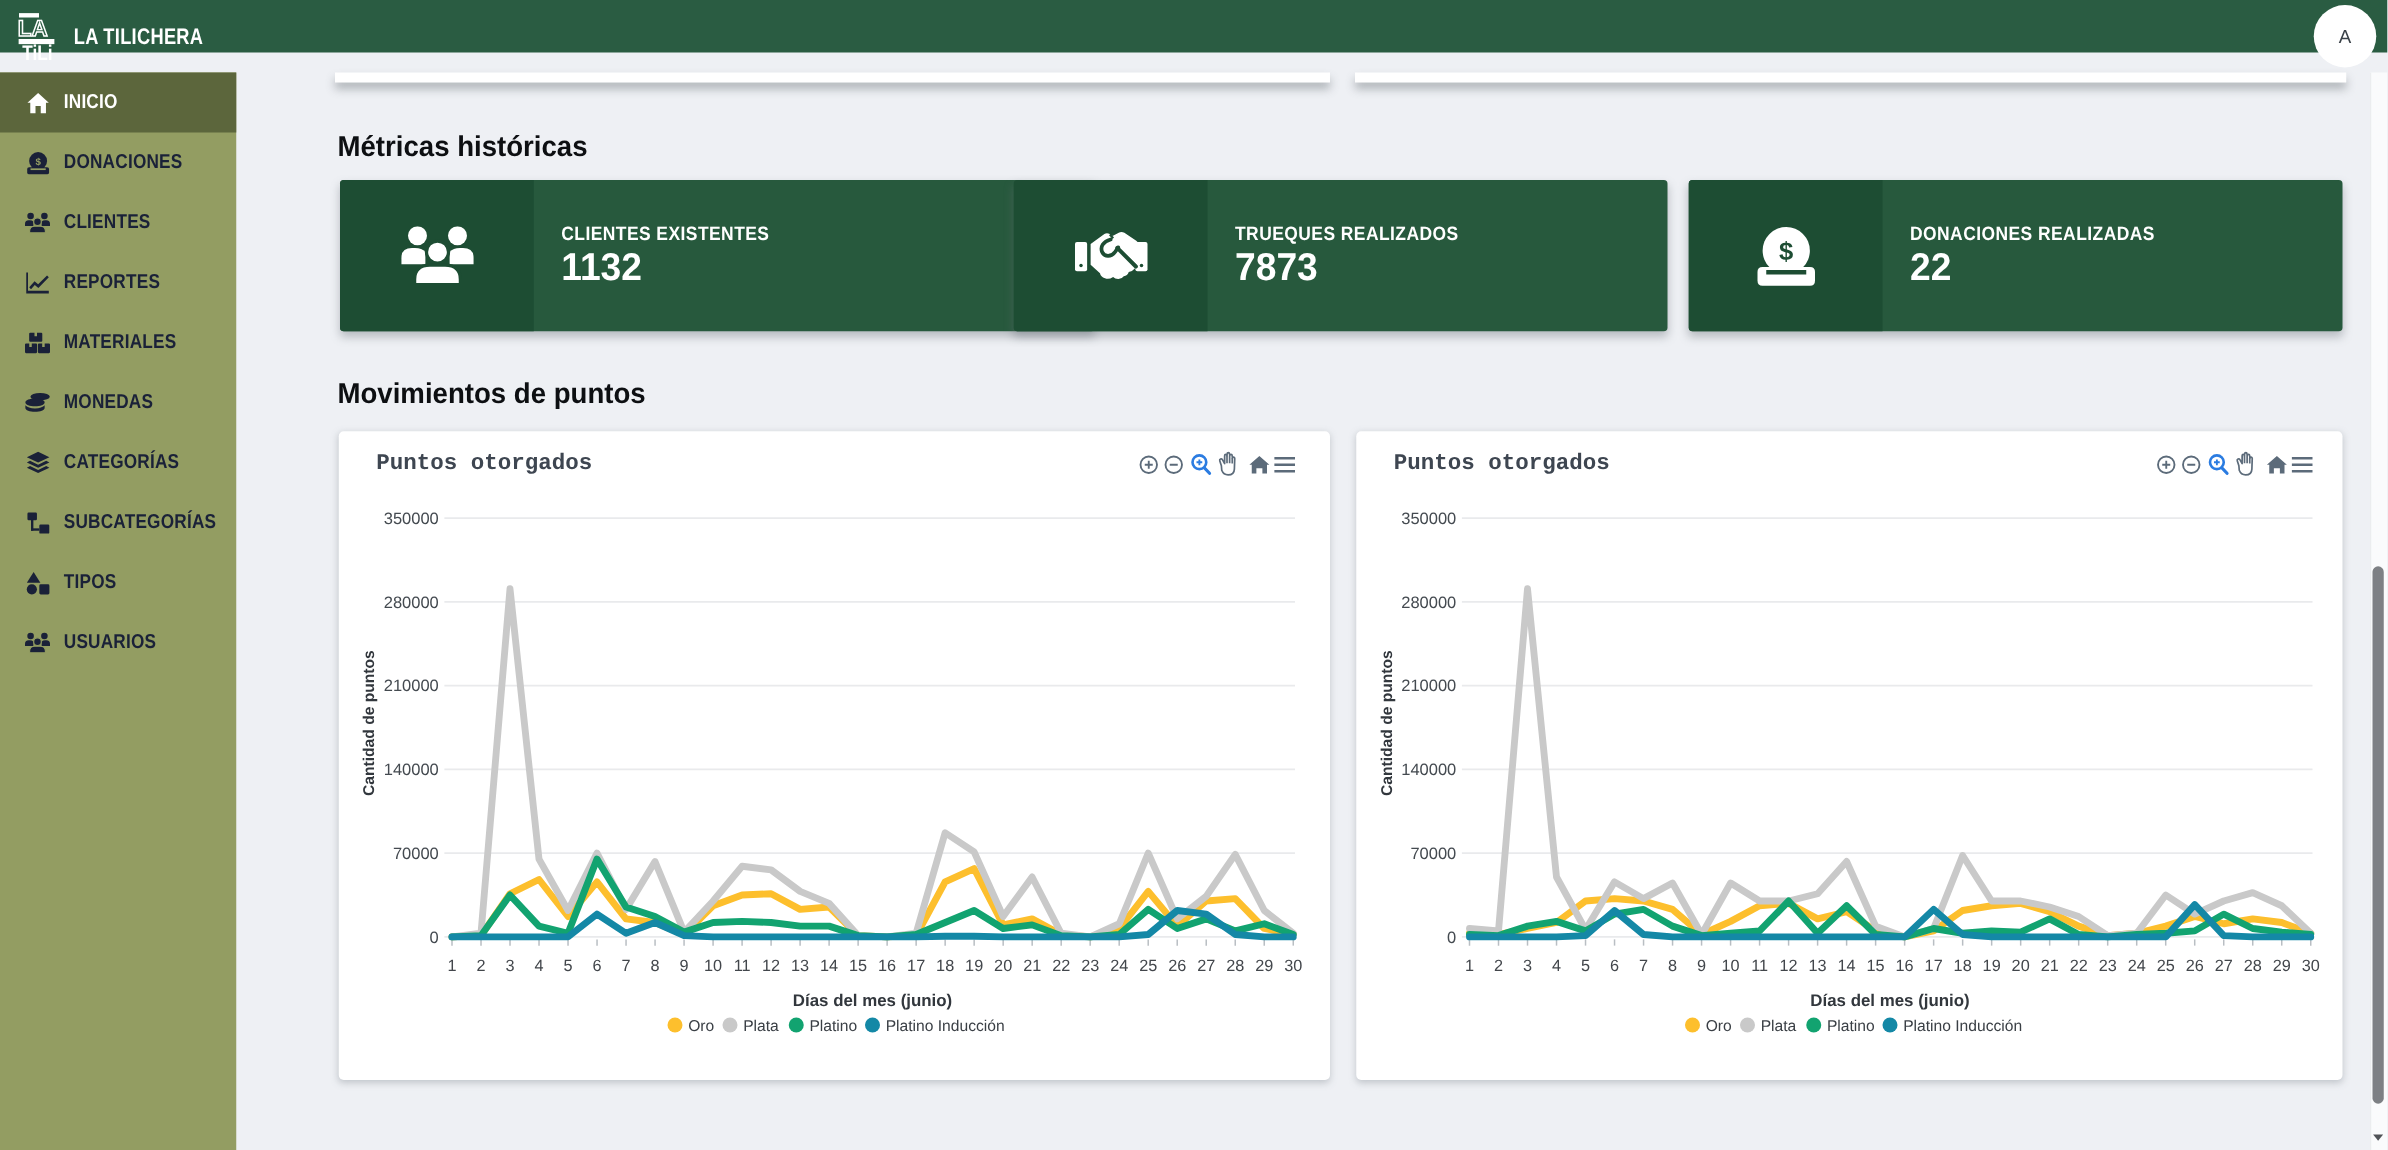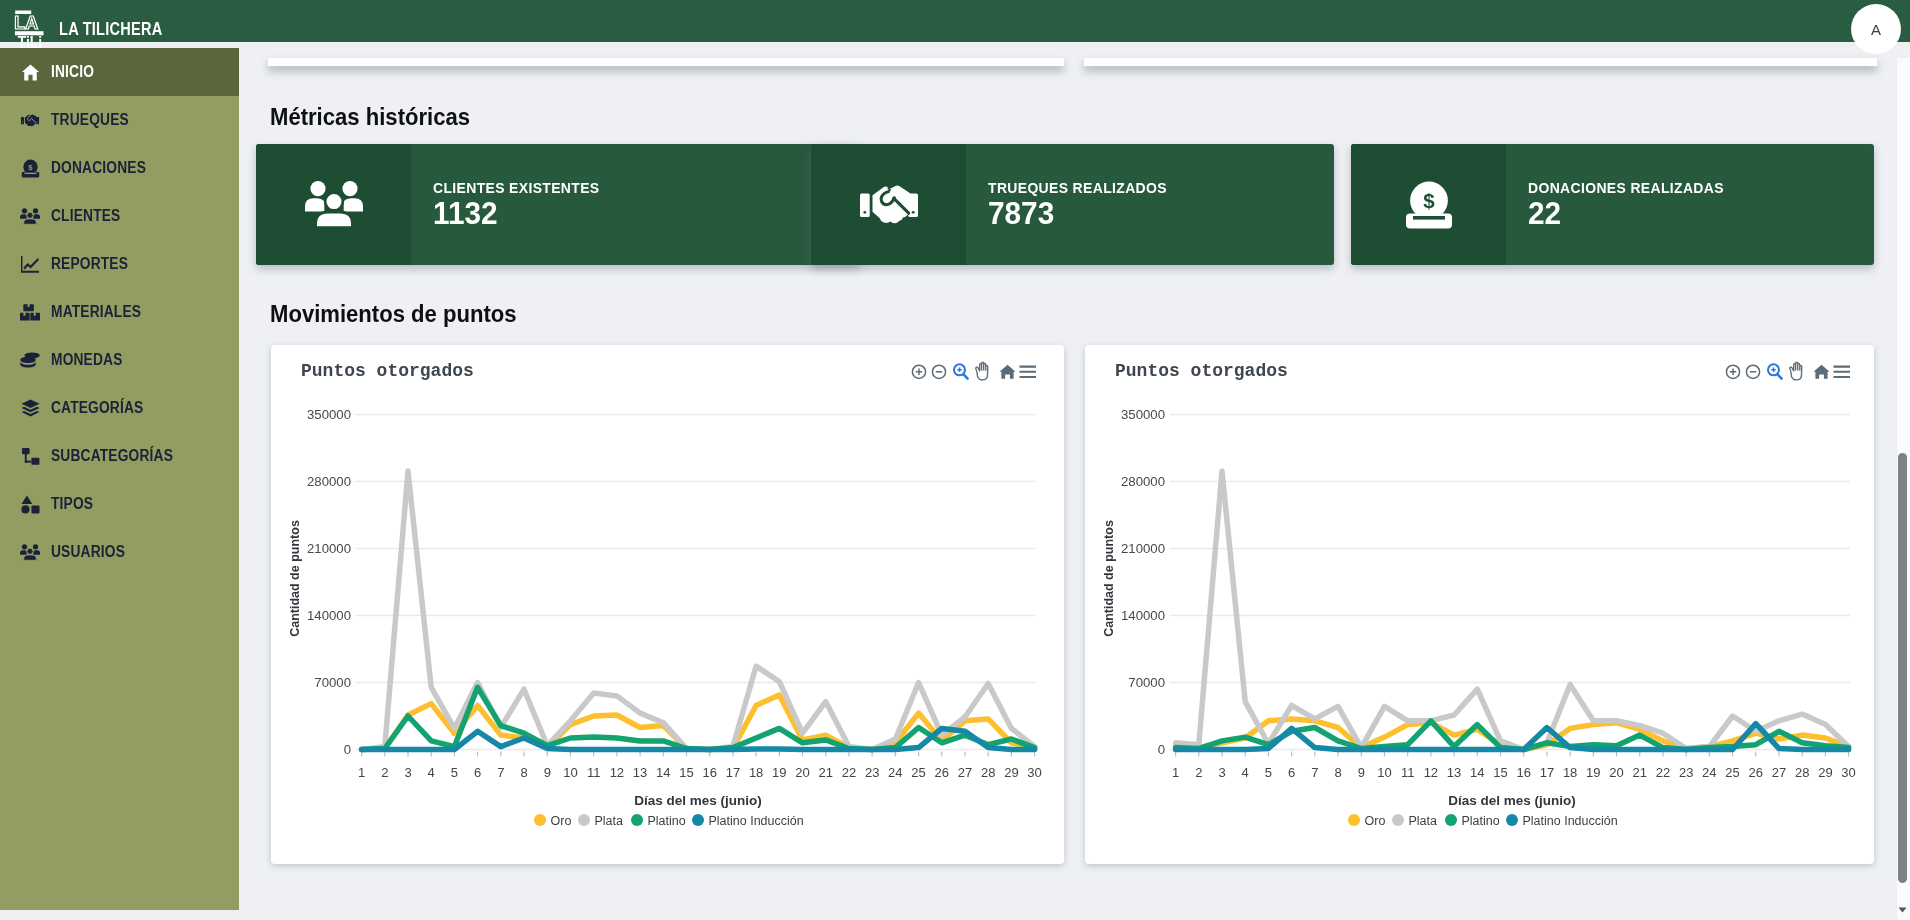--- a/index.html
+++ b/index.html
@@ -1,21 +1,21 @@
 <!DOCTYPE html>
 <html><head>
 <meta charset="utf-8">
 <style>
   * { margin:0; padding:0; box-sizing:border-box; }
   html,body { width:1910px; height:920px; overflow:hidden; font-family:"Liberation Sans", sans-serif; }
   body { background:#eef0f4; position:relative; }
   .hdr { position:absolute; left:0; top:0; width:1910px; height:42px; background:#2a5c42; z-index:30; }
   .brand { position:absolute; left:59px; top:19px; font-size:18px; font-weight:bold; color:#fff; transform:scaleX(0.81); transform-origin:left center; letter-spacing:0.3px; white-space:nowrap; }
   .avatar { position:absolute; left:1851px; top:4px; width:50px; height:50px; border-radius:50%; background:#fff; z-index:31; display:flex; align-items:center; justify-content:center; font-size:15px; color:#3a4148; }
-  .sb { position:absolute; left:0; top:48px; width:239px; height:862px; background:#939d62; z-index:20; }
+  .sb { position:absolute; left:0; top:58px; width:189px; height:862px; background:#939d62; z-index:20; }
   .sb-item { position:relative; height:48px; display:flex; align-items:center; color:#1a2138; }
   .sb-item.active { background:#5c663c; color:#ffffff; }
   .sb-ic { position:absolute; left:20px; width:20px; height:20px; display:flex; align-items:center; justify-content:center; }
   .sb-txt { position:absolute; left:51px; font-size:16px; font-weight:bold; transform:scaleX(0.86); transform-origin:left center; white-space:nowrap; letter-spacing:0.2px; }
   .h2 { position:absolute; font-size:23px; font-weight:bold; color:#0d0f12; transform:scaleX(0.96); transform-origin:left center; white-space:nowrap; }
   .pcard { position:absolute; top:58px; height:8px; background:#fff; box-shadow:0 5px 8px rgba(90,100,105,0.45); }
   .mcard { position:absolute; top:144px; height:121px; background:#27593d; border-radius:3px; display:flex; box-shadow:0 4px 8px rgba(100,108,115,0.4); }
   .mic { width:155px; height:121px; background:#1d4d33; border-radius:3px 0 0 3px; display:flex; align-items:center; justify-content:center; }
   .mtxt { position:relative; margin-left:22px; width:330px; color:#fff; }
   .mlabel { position:absolute; top:35px; line-height:17px; font-size:15.5px; font-weight:bold; letter-spacing:0.4px; transform:scaleX(0.90); transform-origin:left center; white-space:nowrap; }
@@ -41,37 +41,20 @@
     <div class="sb-item active">
       <span class="sb-ic">
         <svg width="19" height="19" viewBox="0 0 20 20">
           <path d="M10 1.5 L19 9.6 H16.6 V18.5 H12.2 V12.4 H7.8 V18.5 H3.4 V9.6 H1 Z" fill="#ffffff"></path>
         </svg>
       </span>
       <span class="sb-txt">INICIO</span>
     </div>
     <div class="sb-item">
       <span class="sb-ic">
-        <svg width="24" height="17" viewBox="0 0 64 44">
-          <g fill="#1a2138">
-  <rect x="3" y="10.5" width="9.7" height="23.5" rx="1.6"></rect>
-  <rect x="51.3" y="10.5" width="9.7" height="23.5" rx="1.6"></rect>
-  <circle cx="7.8" cy="29.3" r="1.4" fill="#939d62"></circle>
-  <circle cx="56.2" cy="29.3" r="1.4" fill="#939d62"></circle>
-  <path d="M15.5 12.2 L26.5 4.2 Q28.5 2.8 30.8 4.2 L33 5.8 L38 3.2 Q40 2 42.5 3.2 L52 9.5 L55.5 13 L55.5 20 L51 31.5 Q49 34 46 34.5 Q45 37.5 42 38 Q40.5 40.3 37.5 40.2 Q35 40.2 33.5 38.5 Q30 40.8 27 39.5 Q23.5 38.3 23 35.5 L15.5 28.8 Z"></path>
-  <path d="M31.5 8.6 C25.5 10.2 23 14.5 24.7 18.6 C26.5 22.8 32.3 22.6 35.2 18.4 L37.6 14.9" fill="none" stroke="#939d62" stroke-width="3" stroke-linecap="round"></path>
-  <path d="M36.8 15.3 L51.7 30.2" stroke="#939d62" stroke-width="3.2" stroke-linecap="round" fill="none"></path>
-  <path d="M30.8 4.6 L33.6 7.6" stroke="#939d62" stroke-width="1.7" fill="none"></path>
-  </g>
-        </svg>
-      </span>
-      <span class="sb-txt">TRUEQUES</span>
-    </div>
-    <div class="sb-item">
-      <span class="sb-ic">
         <svg width="19" height="19" viewBox="0 0 50 50">
           <g fill="#1a2138">
   <circle cx="25" cy="20.5" r="18.9"></circle>
   <text x="25" y="28" text-anchor="middle" font-size="20.5" font-weight="bold" fill="#939d62">$</text>
   <path d="M2 37.5 Q2 33.5 6 33.5 H44 Q48 33.5 48 37.5 V44.5 Q48 48.5 44 48.5 H6 Q2 48.5 2 44.5 Z"></path>
   <rect x="9" y="36" width="32" height="3.6" fill="#939d62"></rect>
   </g>
         </svg>
       </span>
       <span class="sb-txt">DONACIONES</span>
@@ -168,21 +151,21 @@
       </span>
       <span class="sb-txt">USUARIOS</span>
     </div>
   </div>
 
   <div class="pcard" style="left:268px; width:796px;"></div>
   <div class="pcard" style="left:1084px; width:793px;"></div>
 
   <div class="h2" style="left:270px; top:104px;">Métricas históricas</div>
 
-  <div class="mcard" style="left:256px; width:604px;">
+  <div class="mcard" style="left:272px; width:604px;">
     <div class="mic">
       <svg id="ic-users" width="58" height="48" viewBox="0 0 58 48">
         <g fill="#fff">
   <circle cx="13" cy="7.6" r="7.6"></circle>
           <circle cx="45" cy="7.6" r="7.6"></circle>
   <path d="M0 30.4 V25.5 Q0 17.3 8.6 17.3 H11 Q16.5 17.3 19.3 20.5 V30.4 Z"></path>
   <path d="M58 30.4 V25.5 Q58 17.3 49.4 17.3 H47 Q41.5 17.3 38.7 20.5 V30.4 Z"></path>
   <circle cx="29" cy="20.6" r="8.8" stroke="#1d4d33" stroke-width="2.6"></circle>
   <path d="M10.7 46.6 V42.5 Q10.7 31.1 23 31.1 H35 Q47.3 31.1 47.3 42.5 V46.6 Z" stroke="#1d4d33" stroke-width="2.6"></path>
         </g>

